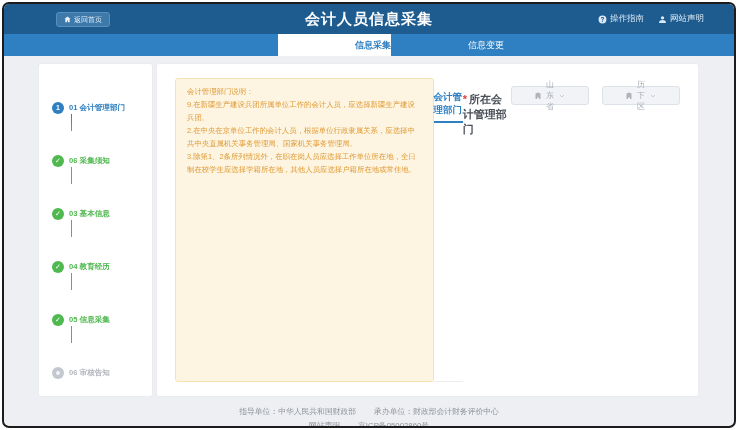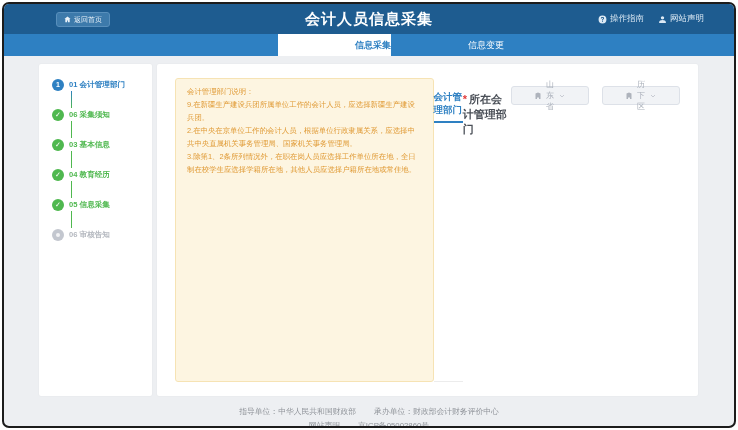--- a/index.html
+++ b/index.html
@@ -33,21 +33,21 @@
     justify-content:center;}
   .tabs{display:flex;transform:translateX(22px);}
   .tab{width:113px;height:22px;line-height:22px;text-align:right;
     font-size:9px;color:#fff;cursor:pointer;}
   .tab.active{background:#fff;color:var(--bar);font-weight:bold;}
   
   .content{flex:1;display:flex;flex-direction:column;overflow:hidden;}
   .cards{display:flex;gap:5px;padding:8px 36px 0 35px;height:340px;flex:0 0 auto;}
   .card{background:#fff;border-radius:2px;box-shadow:0 0 2px rgba(0,0,0,.06);}
   .sidebar{width:113px;padding:14px 0 0 13px;flex:0 0 auto;}
-  .step{display:flex;align-items:center;gap:5px;height:13px;}
+  .step{display:flex;align-items:center;gap:5px;height:13px;margin-top:23px;}
   .dot{width:12px;height:12px;border-radius:50%;flex:0 0 auto;display:flex;
     align-items:center;justify-content:center;color:#fff;font-size:7px;
     font-weight:bold;line-height:1;}
   .dot.active{background:var(--bar);}
   .dot.done{background:var(--green);}
   .dot.pending{background:var(--gray);position:relative;}
   .dot.pending::after{content:"";width:4px;height:4px;border-radius:50%;
     background:#f2f3f5;}
   .step-label{font-size:7.6px;font-weight:bold;white-space:nowrap;}
   .step.active .step-label{color:var(--bar);}

